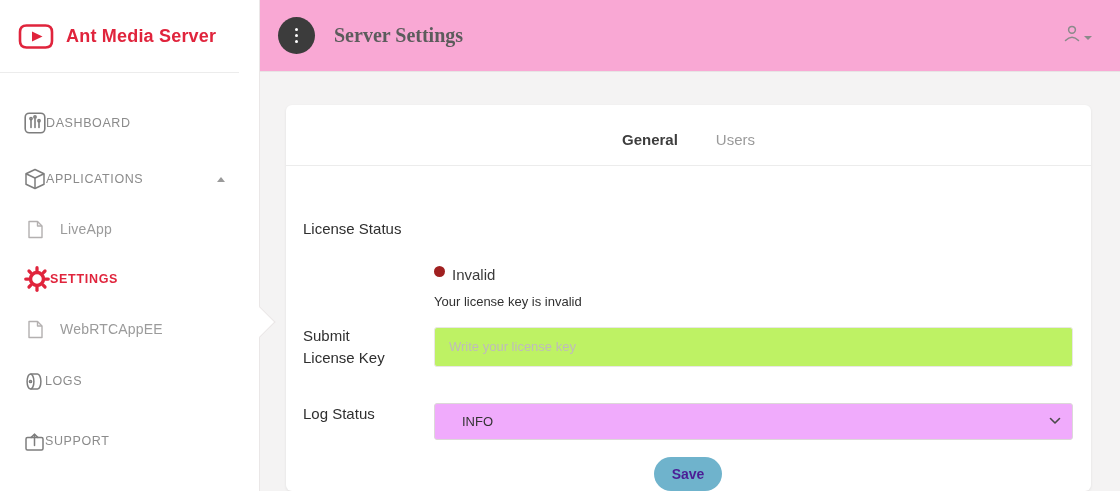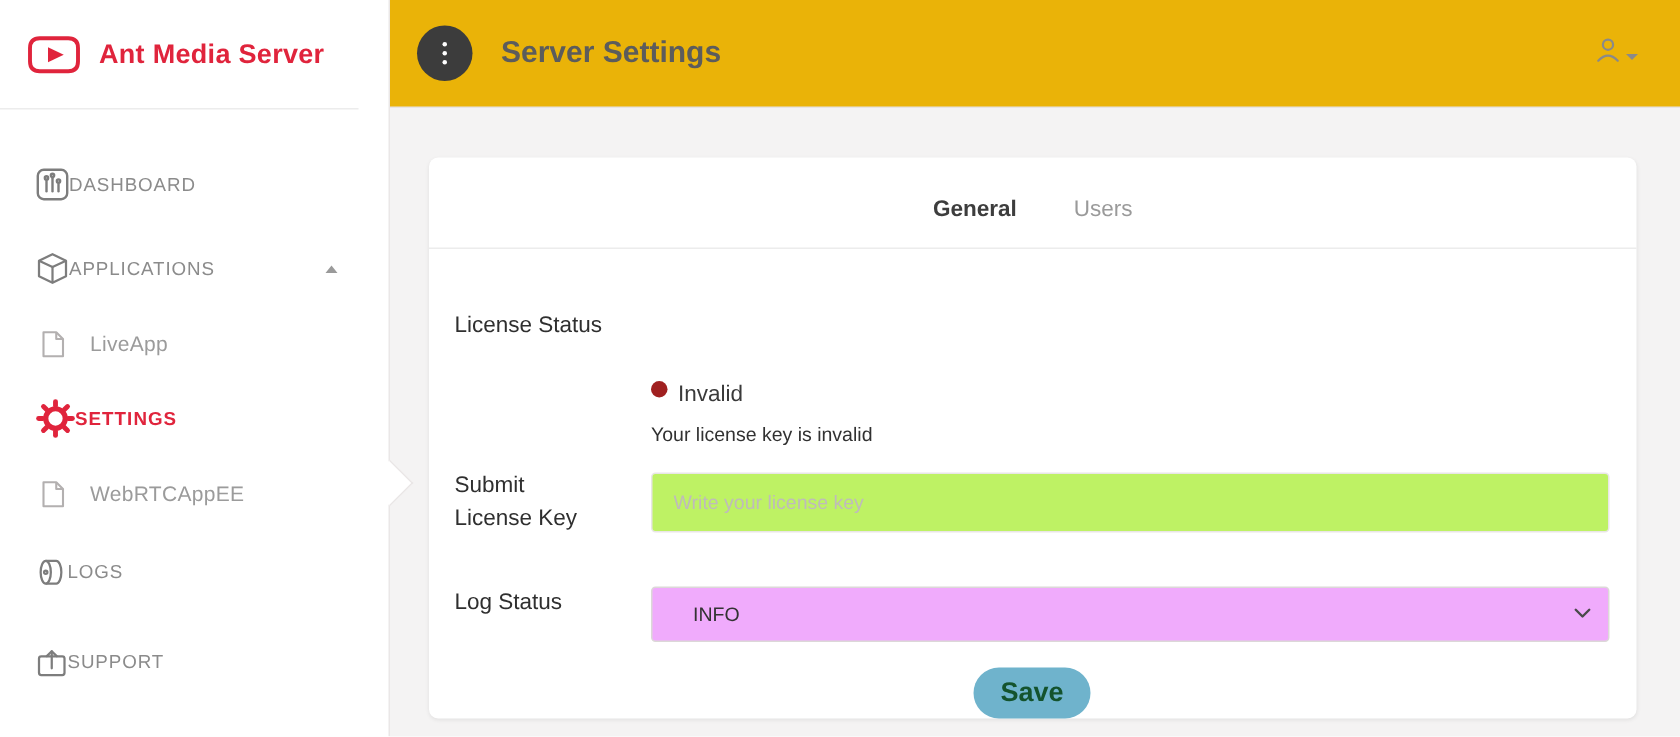--- a/index.html
+++ b/index.html
@@ -15,29 +15,29 @@
   .nav-item { display:flex; align-items:center; gap:0; height:56px; padding-left:24px; color:#8b8b8b; font-size:12.5px; letter-spacing:.6px; cursor:pointer; }
   .nav-item.sub { height:44px; padding-left:27px; gap:16px; font-size:14px; letter-spacing:.2px; color:#9b9b9b; }
   .nav-item.tall { height:60px; }
   .nav-item.active { color:#e0243c; font-weight:700; letter-spacing:.7px; }
   .caret-up { width:0; height:0; border-left:4.5px solid transparent; border-right:4.5px solid transparent; border-bottom:5px solid #9a9a9a; margin-left:auto; margin-right:34px; }
   .notch { position:absolute; left:249px; top:311px; width:22px; height:22px; background:#fff; transform:rotate(45deg); border-top:1px solid #e9e6e6; border-right:1px solid #e9e6e6; z-index:3; }
   .icon { display:inline-flex; align-items:center; justify-content:center; flex-shrink:0; }
 
   
   .main { flex:1; display:flex; flex-direction:column; min-width:0; }
-  .topbar { height:72px; flex-shrink:0; background:#eab308; border-bottom:1px solid #e7e4e4; display:flex; align-items:center; padding:0 28px 0 18px; gap:19px; position:relative; z-index:2; }
+  .topbar { height:72px; flex-shrink:0; background:#f9a8d4; border-bottom:1px solid #e7e4e4; display:flex; align-items:center; padding:0 28px 0 18px; gap:19px; position:relative; z-index:2;font-family:Liberation Serif, serif; }
   .kebab-btn { width:37px; height:37px; border-radius:50%; background:#3c3c3c; display:flex; flex-direction:column; align-items:center; justify-content:center; gap:2.6px; border:none; cursor:pointer; }
   .kebab-btn .dot { width:3.6px; height:3.6px; border-radius:50%; background:#fff; }
   .page-title { font-size:20px; font-weight:600; color:#5c5c5c; }
   .user-menu { margin-left:auto; display:flex; align-items:flex-end; gap:2px; cursor:pointer; padding-bottom:4px; }
   .caret-down { width:0; height:0; border-left:4px solid transparent; border-right:4px solid transparent; border-top:4.5px solid #8a8a8a; margin-bottom:3px; }
 
   .content { flex:1; background:#f4f3f3; padding:33px 29px 24px 26px; }
-  .card { height:100%; background:#fff; border-radius:6px; box-shadow:0 1px 3px rgba(0,0,0,.08); display:flex; flex-direction:column; }
+  .card { height:100%; background:#fff; border-radius:6px; box-shadow:0 1px 3px rgba(0,0,0,.08); display:flex; flex-direction:column;gap:12px; }
 
   .tabs { display:flex; justify-content:center; gap:38px; padding:26px 0 17px 0; border-bottom:1px solid #ececec; }
   .tab { font-size:15px; color:#9a9a9a; cursor:pointer; }
   .tab.active { color:#3d3d3d; font-weight:700; }
 
   .form { padding:40px 18px 0 17px; }
   .form-row { display:flex; }
   .form-label { width:131px; flex-shrink:0; font-size:15px; font-weight:500; color:#2f2f2f; line-height:1.45; }
   .form-label .wrap { display:inline-block; max-width:84px; }
   .form-field { flex:1; min-width:0; }
@@ -51,21 +51,21 @@
   .row-key { align-items:center; margin-bottom:34px; }
   .text-input { width:100%; height:40px; background:#bef264; border:1px solid #e9e6e6; border-radius:3px; padding:0 14px; font-size:13px; color:#444; font-family:"Liberation Sans", sans-serif; outline:none; }
   .text-input::placeholder { color:#bfbbbb; }
 
   .row-log { align-items:flex-start; margin-bottom:17px; }
   .select-wrap { position:relative; width:100%; }
   .select { width:100%; height:37px; background:#f0abfc; border:1px solid #dcd8d8; border-radius:3px; padding:0 30px 0 27px; font-size:13px; color:#333; appearance:none; -webkit-appearance:none; font-family:"Liberation Sans", sans-serif; outline:none; cursor:pointer; }
   .select-chevron { position:absolute; right:12px; top:50%; transform:translateY(-50%); pointer-events:none; display:flex; }
 
   .save-row { display:flex; justify-content:center; }
-  .save-btn { min-width:67px; height:34px; padding:0 18px; border:none; border-radius:17px; background:#6fb3cc; color:#14532d; font-size:18px; font-weight:700; cursor:pointer; font-family:"Liberation Sans", sans-serif; }
+  .save-btn { min-width:67px; height:34px; padding:0 18px; border:none; border-radius:17px; background:#6fb3cc; color:#4c1d95; font-size:14px; font-weight:700; cursor:pointer; font-family:"Liberation Sans", sans-serif; }
 </style>
 </head>
 <body>
 
 <div class="app">
 
   <aside class="sidebar">
     <div class="brand">
       <span class="icon">
         <svg width="40" height="31" viewBox="0 0 40 31">

